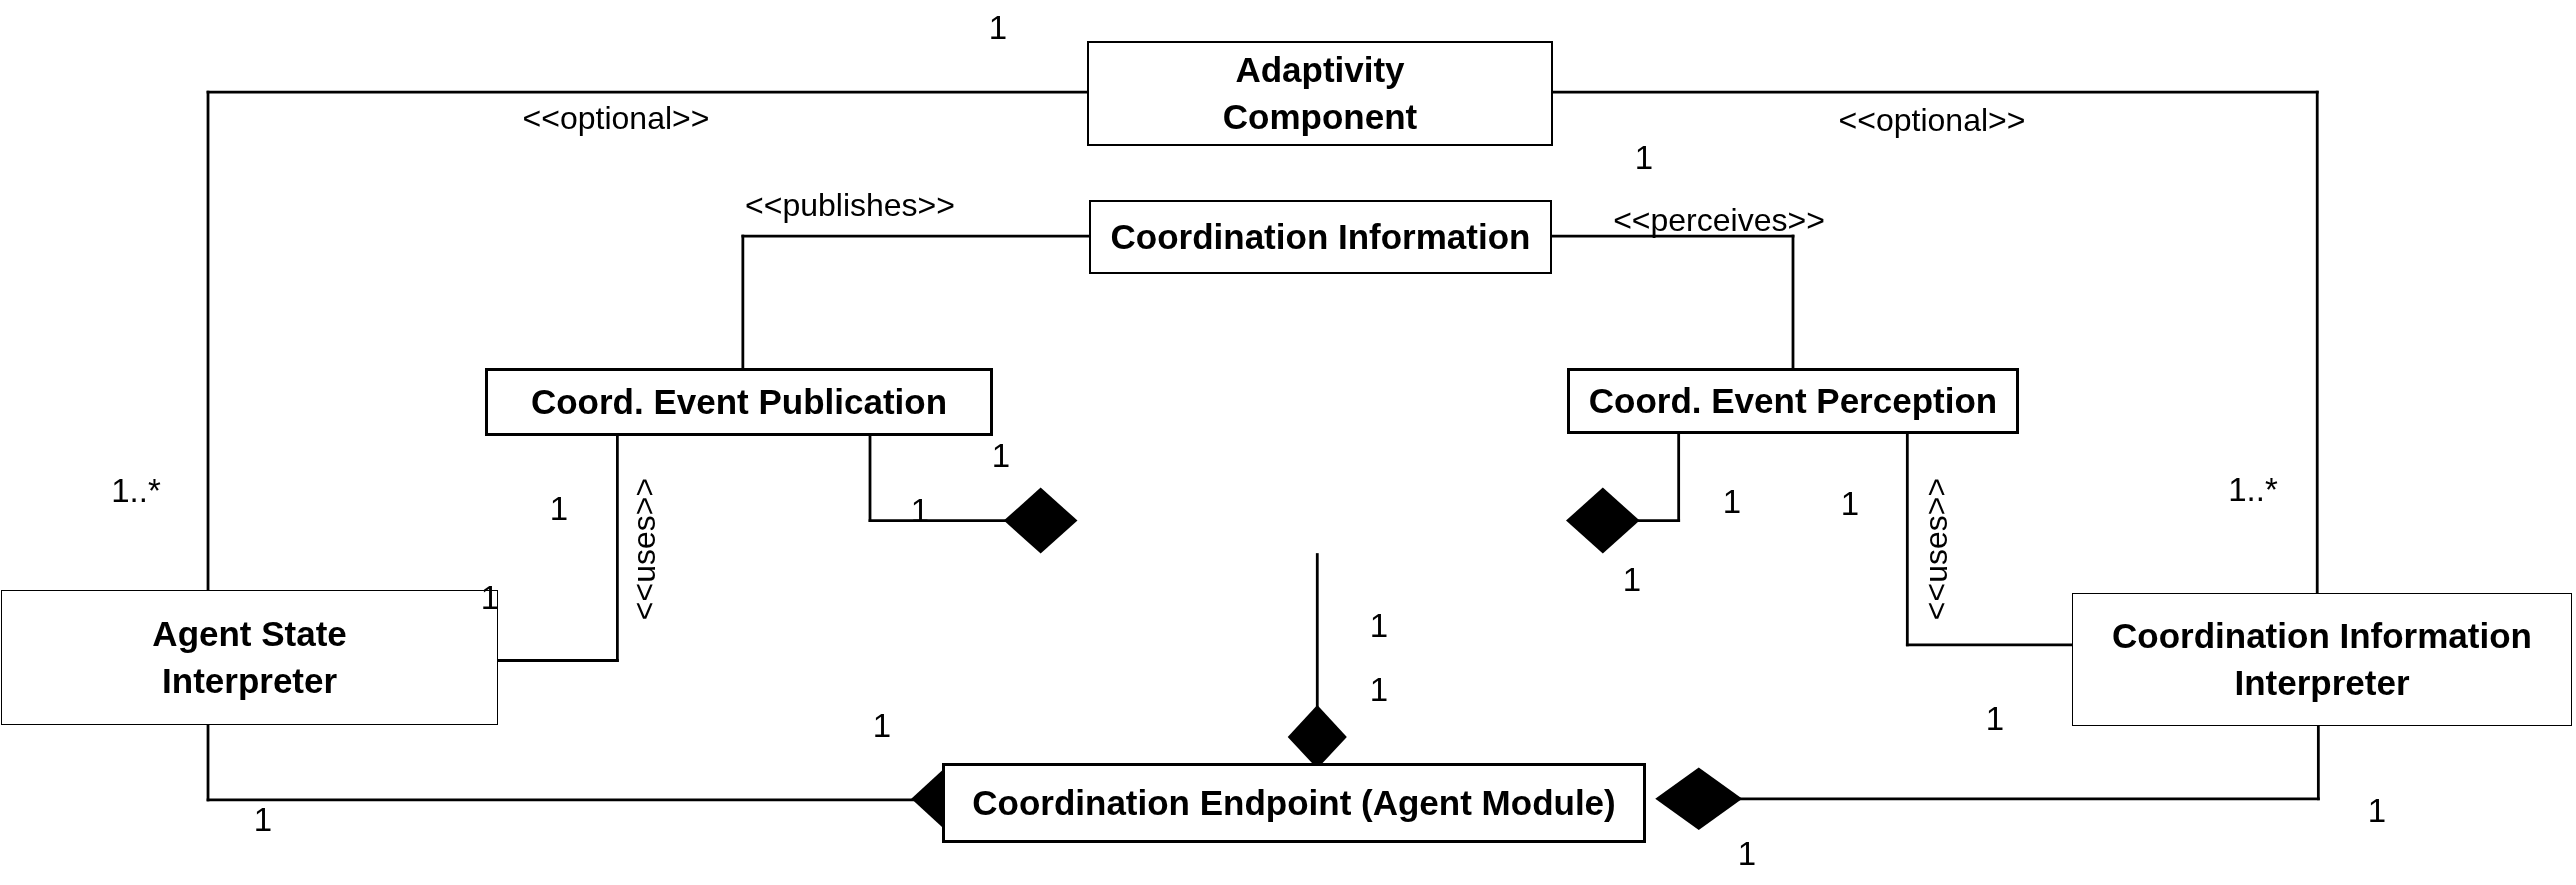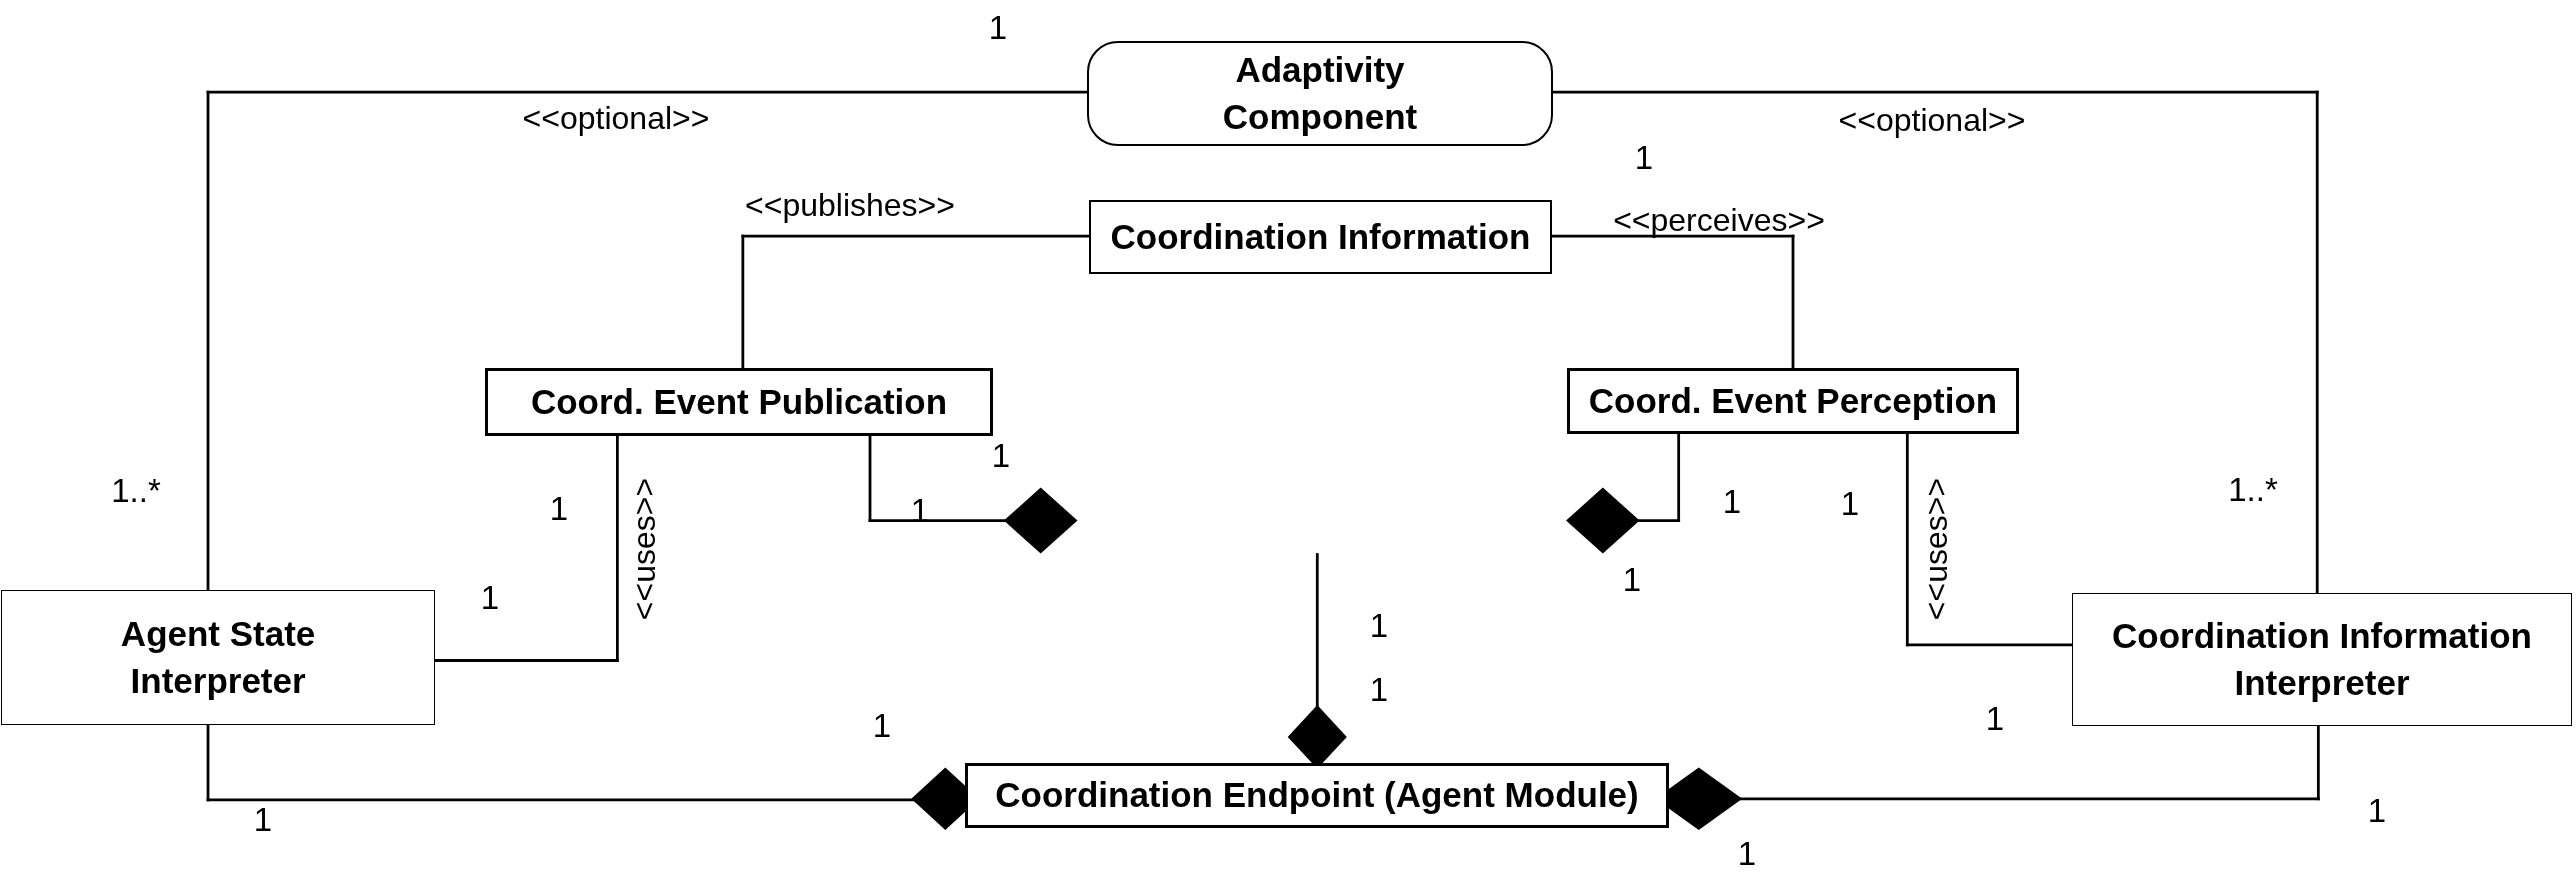--- a/index.html
+++ b/index.html
@@ -87,37 +87,37 @@
     </g>
     <g fill="#000000" stroke="none">
       <polygon points="1800,933 1866,874 1932,933 1866,992"></polygon>
       <polygon points="2808,933 2874,874 2940,933 2874,992"></polygon>
       <polygon points="2362,1264 2415,1321 2362,1378 2309,1321"></polygon>
       <polygon points="1634,1432 1695,1376 1756,1432 1695,1488"></polygon>
       <polygon points="2968,1432 3046,1376 3124,1432 3046,1488"></polygon>
     </g>
   </svg>
 
-  <div class="node" style="left:1087px; top:41px; width:466px; height:105px; border-width:2.2px;border-radius:31px;">Adaptivity
+  <div class="node" style="left:1087px; top:41px; width:466px; height:105px; border-width:2.2px;">Adaptivity
 Component</div>
 
   <div class="node" style="left:1089px; top:200px; width:463px; height:74px; border-width:2.8px;">Coordination Information</div>
 
   <div class="node" style="left:1567px; top:368px; width:452px; height:66px; border-width:3.3px;">Coord. Event Perception</div>
 
   <div class="node" style="left:485px; top:368px; width:508px; height:68px; border-width:3.3px;">Coord. Event Publication</div>
 
 
-  <div class="node" style="left:1.1px; top:590px; width:434px; height:135px; border-width:1.7px;">Agent State
+  <div class="node" style="left:1.1px; top:590px; width:497px; height:135px; border-width:1.7px;">Agent State
 Interpreter</div>
 
   <div class="node" style="left:2072px; top:593px; width:500px; height:133px; border-width:1.7px;">Coordination Information
 Interpreter</div>
 
-  <div class="node" style="left:965px; top:763px; width:704px; height:65px; border-width:3.3px;">Coordination Endpoint (Agent Module)</div>
+  <div class="node" style="left:942px; top:763px; width:704px; height:80px; border-width:3.3px;">Coordination Endpoint (Agent Module)</div>
 
   <div class="ann" style="left:616px; top:118px;">&lt;&lt;optional&gt;&gt;</div>
   <div class="ann" style="left:1932px; top:120px;">&lt;&lt;optional&gt;&gt;</div>
   <div class="ann" style="left:850px; top:205px;">&lt;&lt;publishes&gt;&gt;</div>
   <div class="ann" style="left:1719px; top:204px;margin-top:16px;">&lt;&lt;perceives&gt;&gt;</div>
   <div class="ann vert" style="left:644px; top:549px;">&lt;&lt;uses&gt;&gt;</div>
   <div class="ann vert" style="left:1936px; top:549px;">&lt;&lt;uses&gt;&gt;</div>
 
   <div class="ann mult" style="left:998px; top:28px;">1</div>
   <div class="ann mult" style="left:1644px; top:158px;">1</div>

